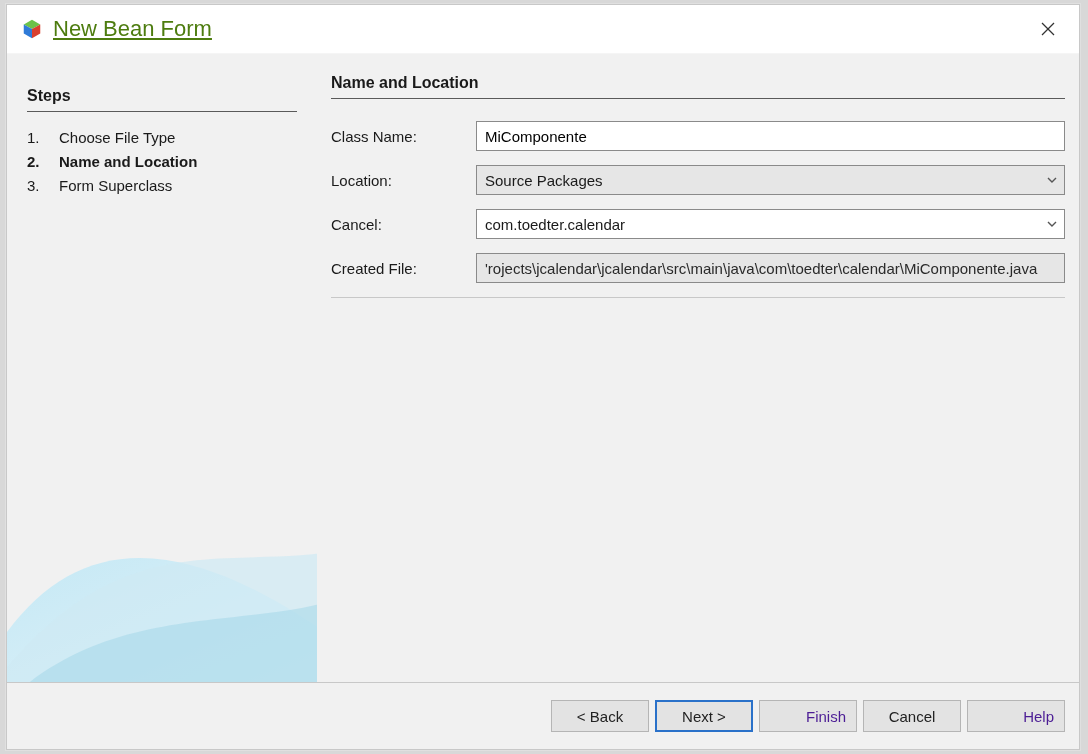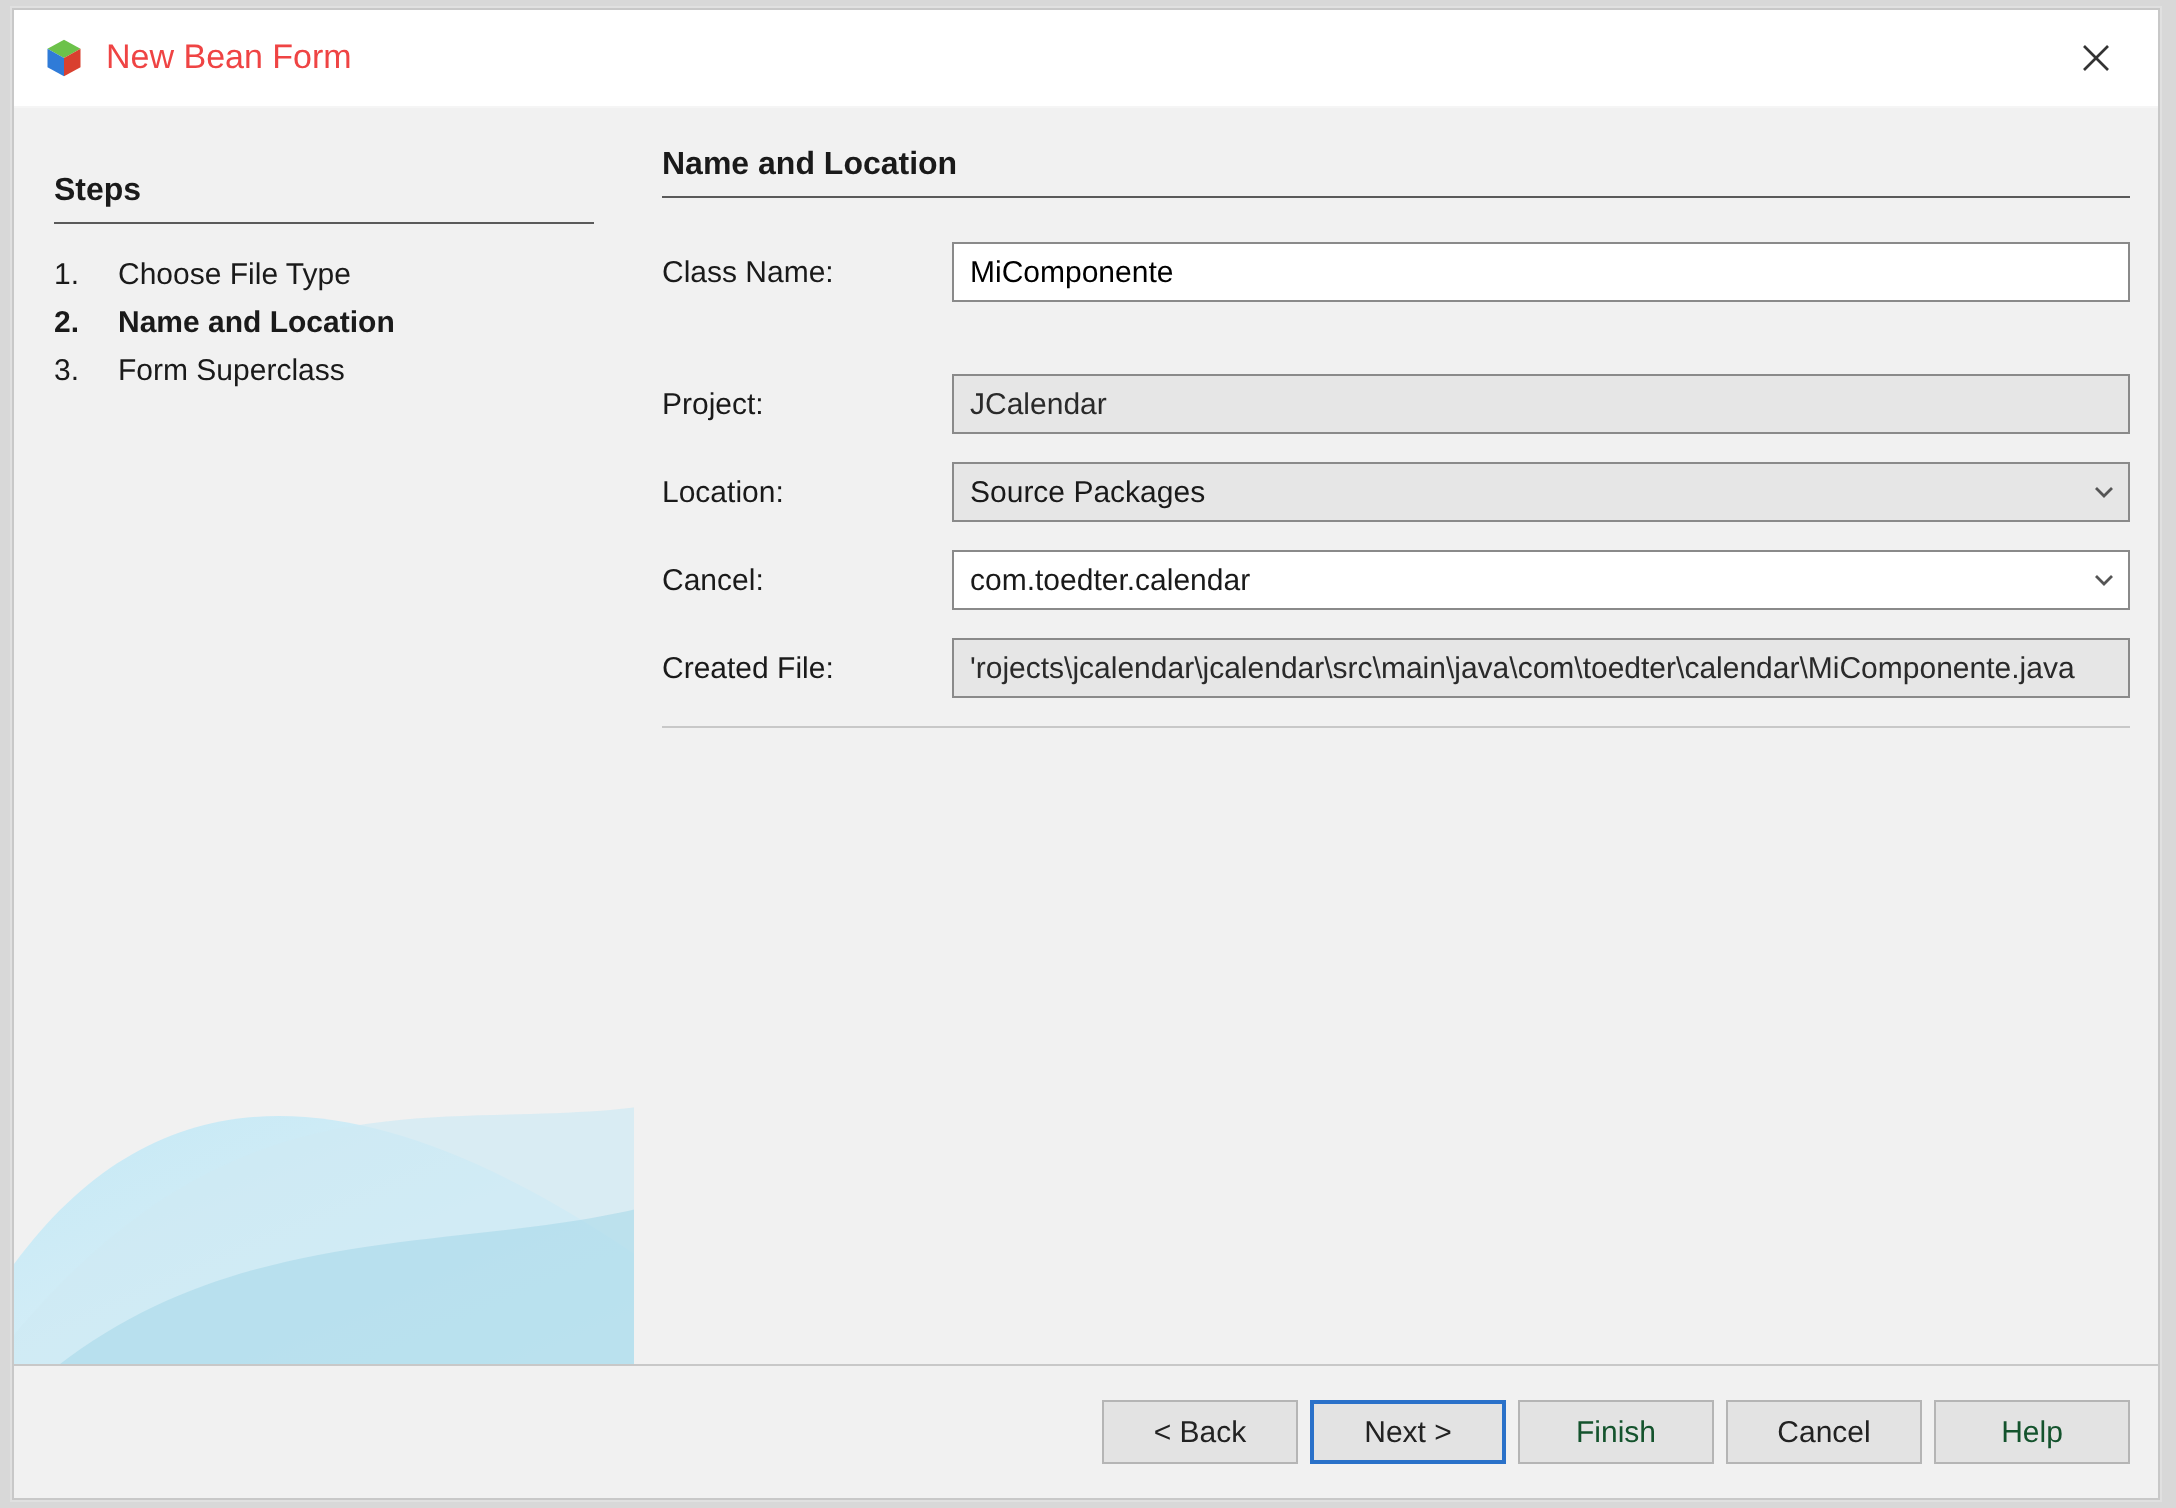--- a/index.html
+++ b/index.html
@@ -26,23 +26,24 @@
     align-items: center;
     padding: 0 12px 0 14px;
     background: #ffffff;
   }
   .titlebar .icon {
     width: 22px; height: 22px;
     margin-right: 10px;
     flex: 0 0 auto;
   }
   .titlebar .title {
-    font-size: 17px;
-    color: #ef4444;
+    font-size: 22px;
+    color: #4d7c0f;
     flex: 1 1 auto;
+    text-decoration: underline;
   }
   .titlebar .close {
     width: 38px; height: 30px;
     display: flex; align-items: center; justify-content: center;
     color: #333;
     cursor: default;
   }
   .titlebar .close svg { width: 14px; height: 14px; }
 
   
@@ -174,22 +175,23 @@
     font-size: 15px;
     color: #222;
     padding: 0 10px;
     cursor: default;
   }
   .btn.primary {
     border: 2px solid #2a71c9;
     background: #e3e3e3;
   }
   .btn:disabled {
-    color: #14532d;
+    color: #4c1d95;
     background: #e3e3e3;
+    text-align: right;
   }
   .caret-box { position: relative; }
 </style>
 </head>
 <body>
 
 <div class="window">
 
   <div class="titlebar">
     <span class="icon">
@@ -245,28 +247,20 @@
 
       <div class="form">
 
         <div class="form-row">
           <label>Class Name:</label>
           <div class="field-wrap caret-box">
             <input class="text" type="text" id="classNameInput" value="MiComponente" style="">
           </div>
         </div>
 
-        <div class="form-row gap">
-          <label>Project:</label>
-          <div class="field-wrap">
-            <div class="readonly">
-              <span>JCalendar</span>
-            </div>
-          </div>
-        </div>
 
         <div class="form-row">
           <label>Location:</label>
           <div class="field-wrap">
             <div class="combo">
               <span>Source Packages</span>
               <span class="chev">
                 <svg viewBox="0 0 12 12">
                     <path d="M2 4 L6 8 L10 4" fill="none" stroke="#555" stroke-width="1.4"></path>
                   </svg>

